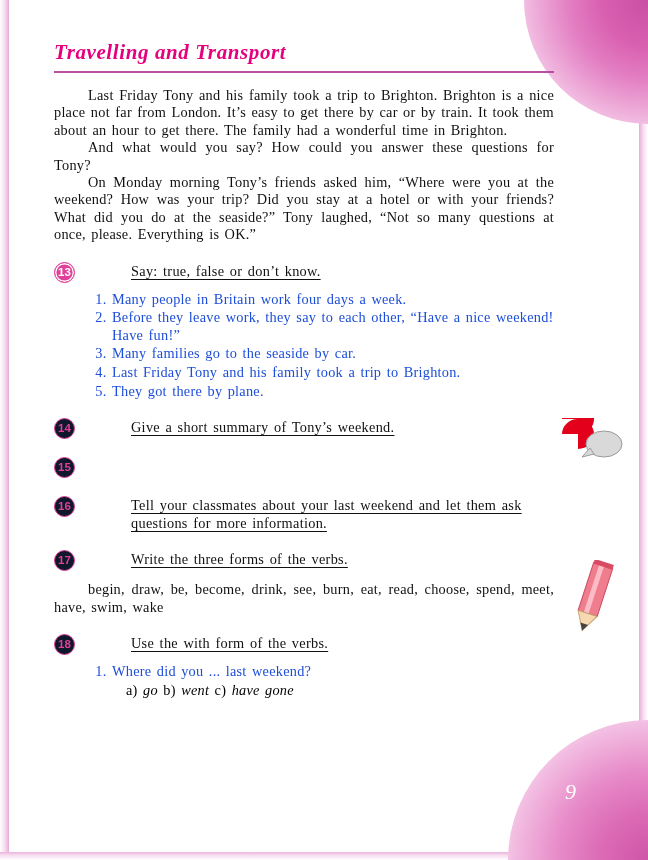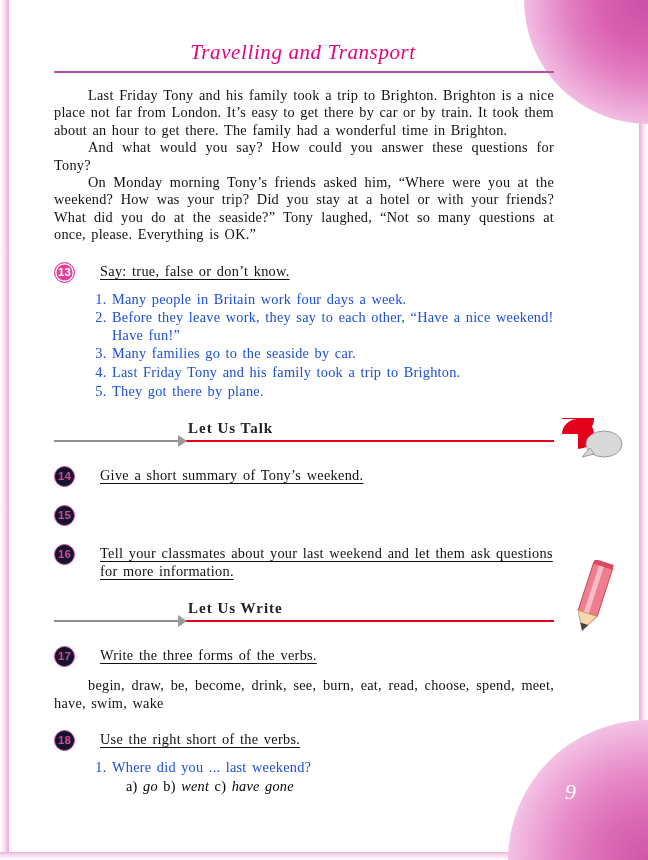--- a/index.html
+++ b/index.html
@@ -72,25 +72,25 @@
   .content {
     position: absolute;
     left: 54px;
     top: 40px;
     width: 500px;
     z-index: 3;
   }
 
   .unit-title {
     font-family: "Liberation Serif", serif;
-    font-weight: normal;
+    font-weight: bold;
     font-style: italic;
     font-size: 21px;
     color: #e5007e;
-    text-align: center;
+    text-align: left;
     letter-spacing: 0.6px;
     margin: 0 0 0 0;
     padding-right: 2px;
   }
   .title-rule {
     height: 2px;
     background: #b94fa0;
     margin-top: 6px;
     margin-bottom: 14px;
   }
@@ -118,37 +118,38 @@
     height: 19px;
     border-radius: 50%;
     border: 1.6px solid #e23f9a;
     color: #ffffff;
     background: #e23f9a;
     font-family: "Liberation Sans", sans-serif;
     font-weight: bold;
     font-size: 11.5px;
     line-height: 19px;
     text-align: center;
-    margin-right: 25px;
+    margin-right: 16px;
     box-shadow: 0 0 0 1.4px #ffffff inset;
   }
   .ex-num.hollow {
     background: #0f172a;
     color: #e23f9a;
     box-shadow: none;
   }
   .ex-text {
     font-size: 14.3px;
     line-height: 18px;
     color: #111111;
     text-decoration: underline;
     text-underline-offset: 2.5px;
     letter-spacing: 0.3px;
     word-spacing: 1.6px;
     flex: 1;
+    margin-left: 40px;
   }
 
   ol.items {
     margin: 8px 0 0 0;
     padding-left: 58px;
     font-size: 14.3px;
     line-height: 17.6px;
     color: #1d4ed8;
     letter-spacing: 0.25px;
     word-spacing: 1.6px;
@@ -283,57 +284,45 @@
       <span class="ex-text">Say: true, false or don’t know.</span>
     </div>
     <ol class="items">
       <li>Many people in Britain work four days a week.</li>
       <li>Before they leave work, they say to each other, “Have a nice weekend! Have fun!”</li>
       <li>Many families go to the seaside by car.</li>
       <li>Last Friday Tony and his family took a trip to Brighton.</li>
       <li>They got there by plane.</li>
     </ol>
 
-    <div class="banner">
-      <div class="banner-line"></div>
-      <div class="banner-line left"></div>
-      <div class="banner-arrow"></div>
-      <div class="banner-label">Let Us Talk</div>
-    </div>
 
     <div class="ex">
       <span class="ex-num hollow">14</span>
       <span class="ex-text">Give a short summary of Tony’s weekend.</span>
     </div>
 
     <div class="ex">
       <span class="ex-num hollow">15</span>
     </div>
 
     <div class="ex">
       <span class="ex-num hollow">16</span>
       <span class="ex-text">Tell your classmates about your last weekend and let them ask questions for more information.</span>
     </div>
 
-    <div class="banner">
-      <div class="banner-line"></div>
-      <div class="banner-line left"></div>
-      <div class="banner-arrow"></div>
-      <div class="banner-label">Let Us Write</div>
-    </div>
 
     <div class="ex">
       <span class="ex-num hollow">17</span>
       <span class="ex-text">Write the three forms of the verbs.</span>
     </div>
     <p class="verbs">begin, draw, be, become, drink, see, burn, eat, read, choose, spend, meet, have, swim, wake</p>
 
     <div class="ex">
       <span class="ex-num hollow">18</span>
-      <span class="ex-text">Use the right short of the verbs.</span>
+      <span class="ex-text">Use the with form of the verbs.</span>
     </div>
     <ol class="items">
       <li>Where did you ... last weekend?</li>
     </ol>
     <div class="choices">
       <span>a)</span>
       <i>go</i>
       <span>b)</span>
       <i>went</i>
       <span>c)</span>

